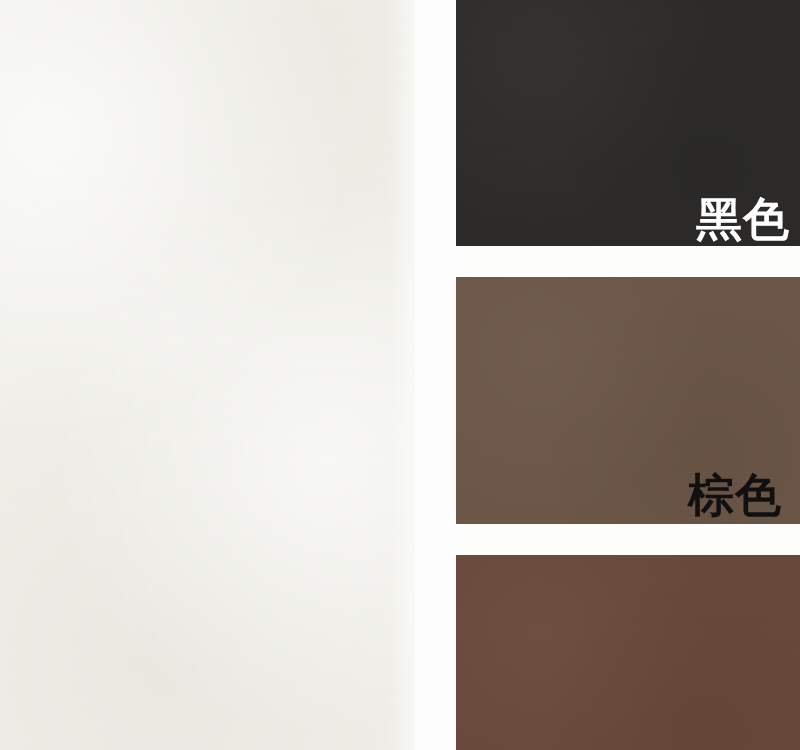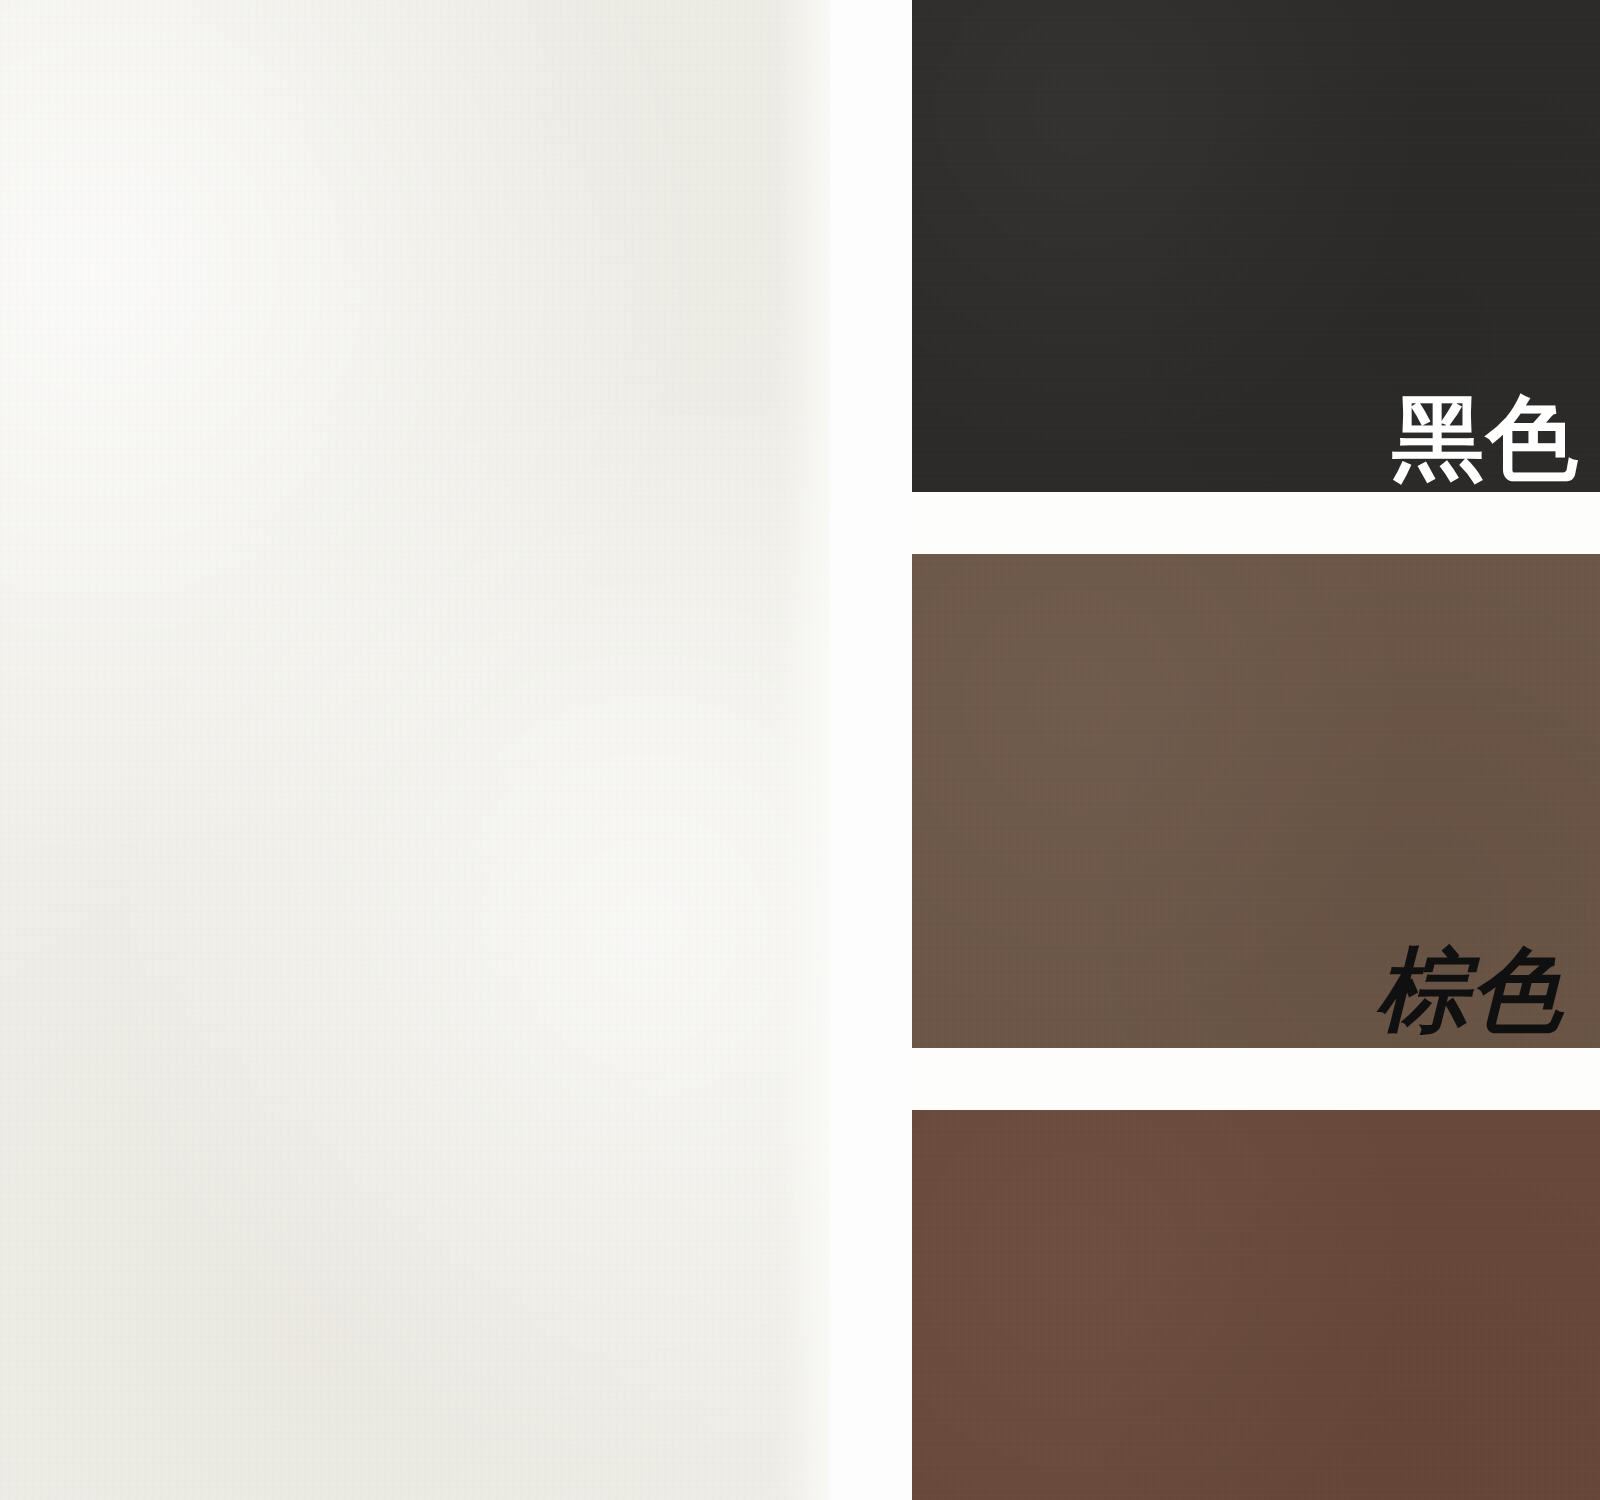--- a/index.html
+++ b/index.html
@@ -116,21 +116,20 @@
     color: #ffffff;
     bottom: 3px;
     right: 10px;
   }
 
   
   #swatch-brown {
     top: 277px;
     height: 247px;
     background-color: #6b5647;
-    font-style: italic;
   }
   #swatch-brown .swatch-label {
     color: #111010;
     bottom: 5px;
     right: 18px;
   }
 
   
   #swatch-darkbrown {
     top: 555px;

